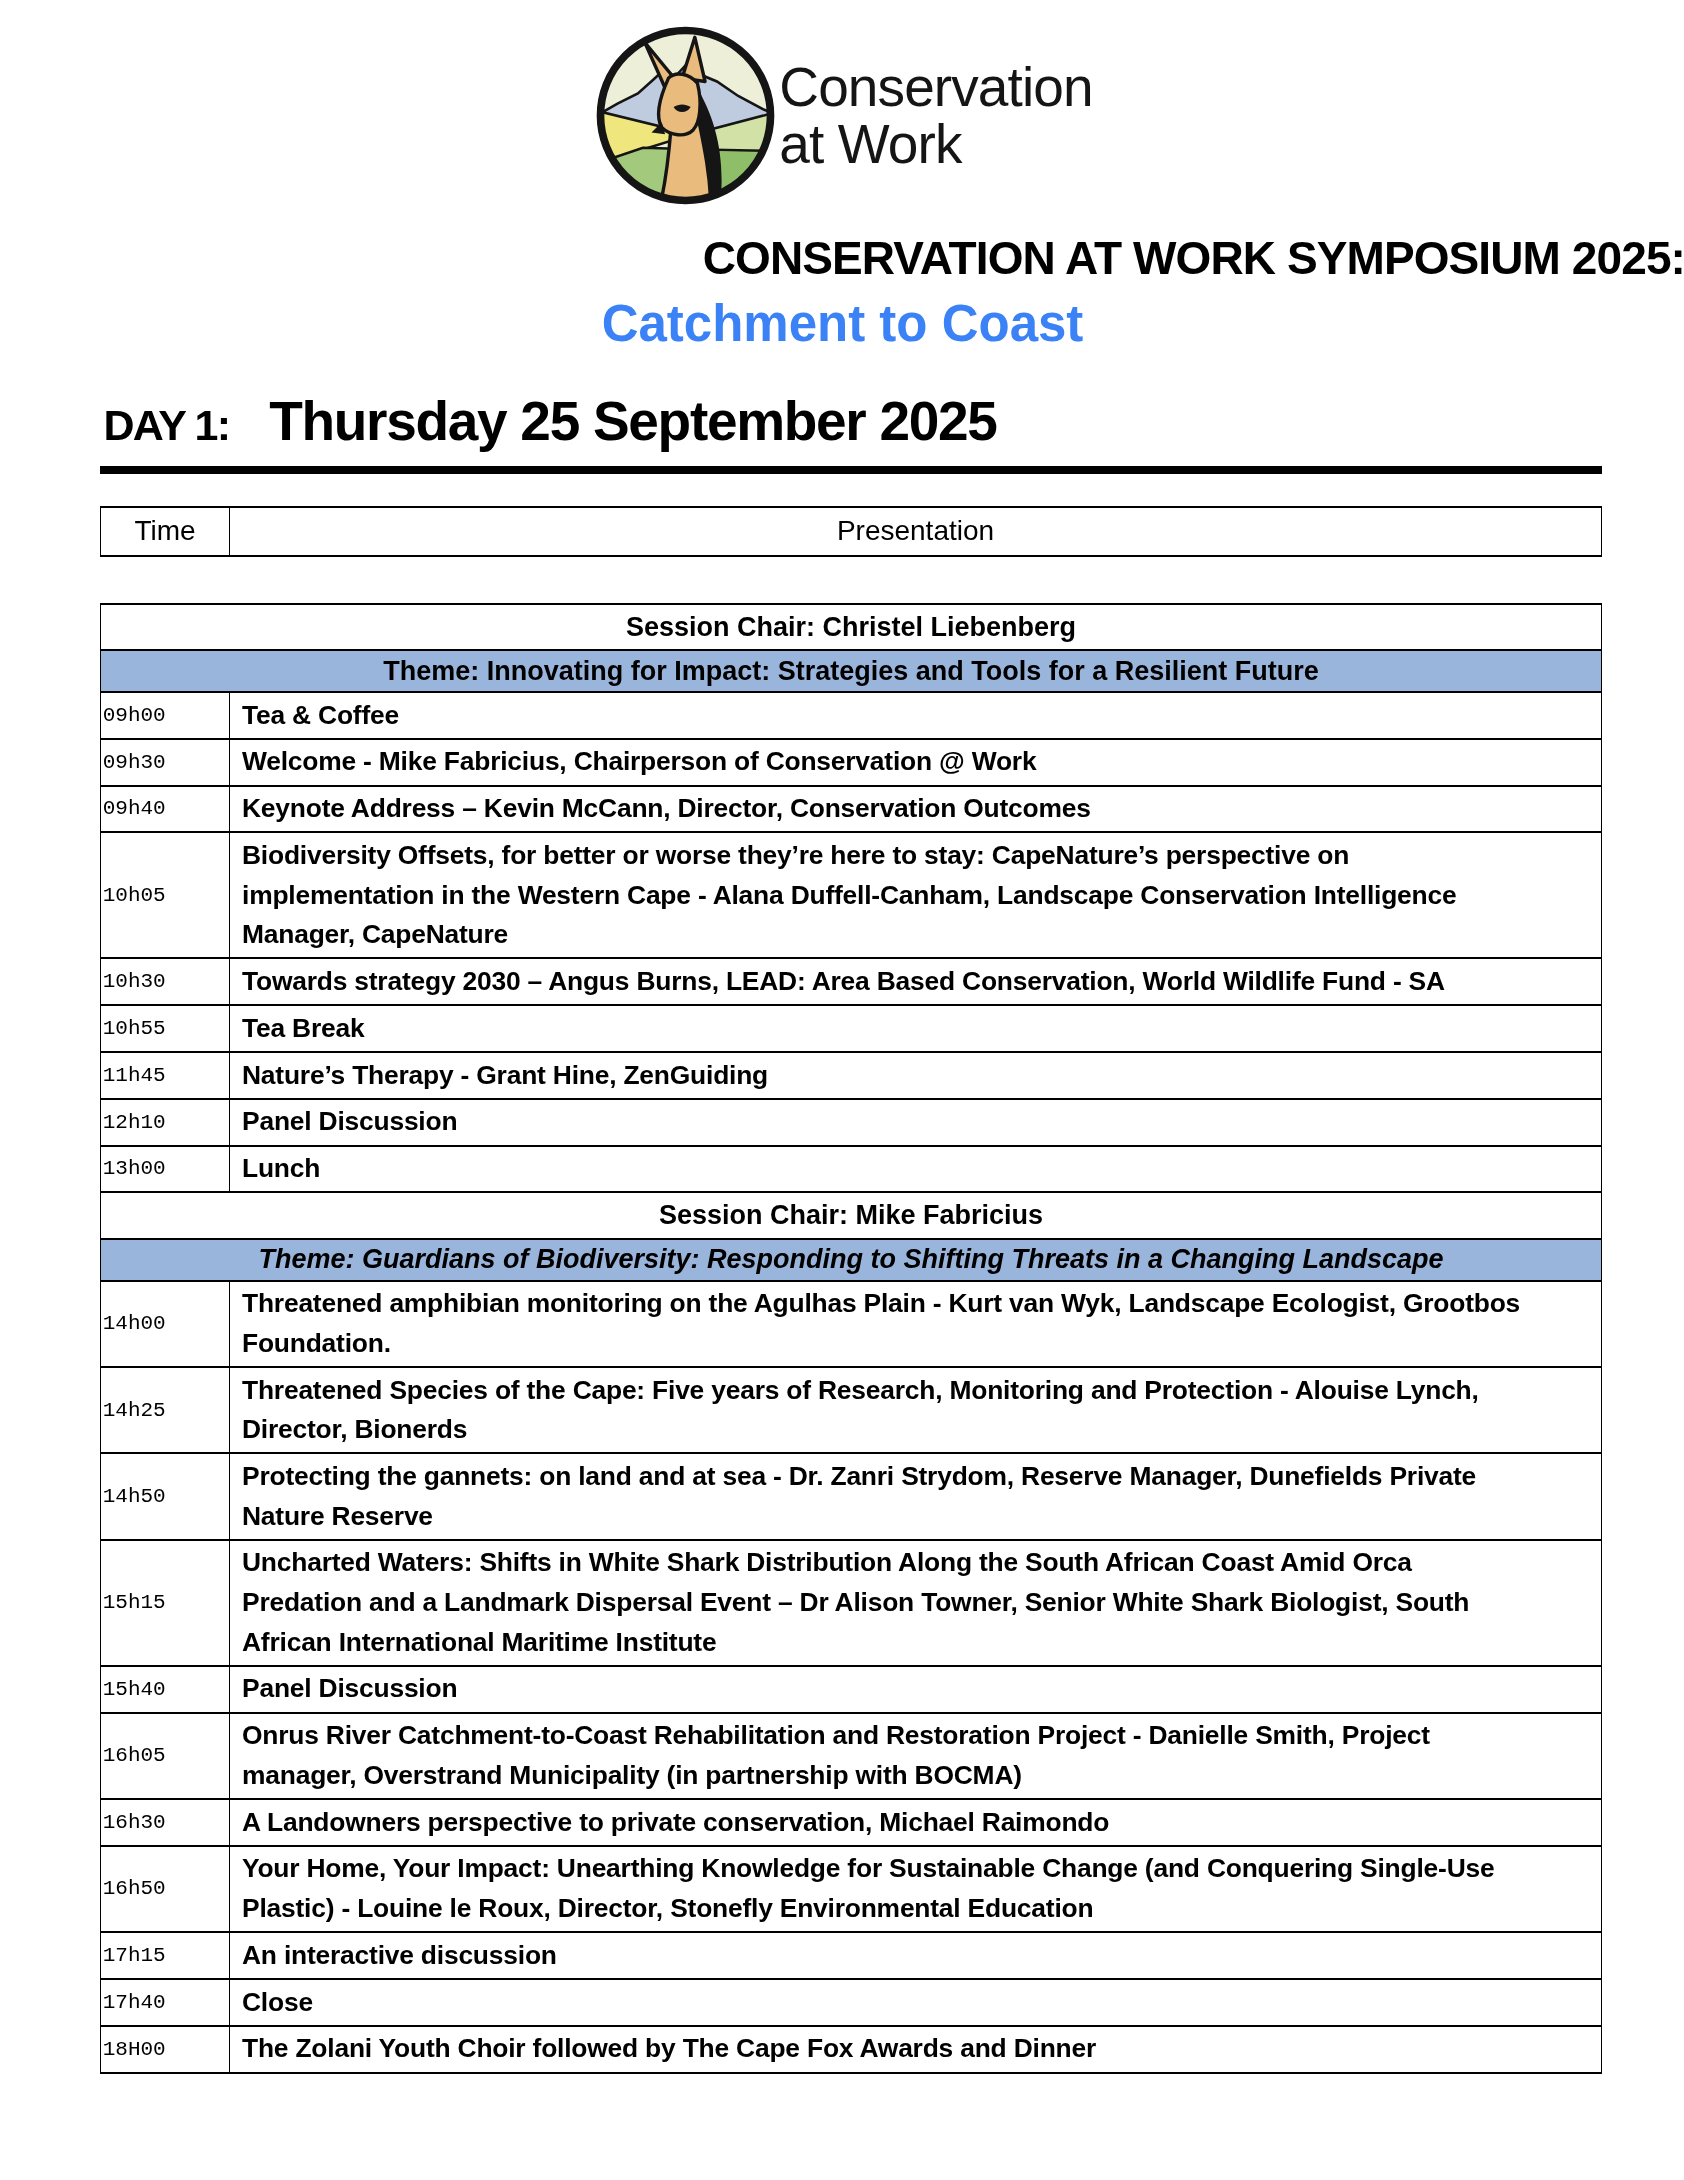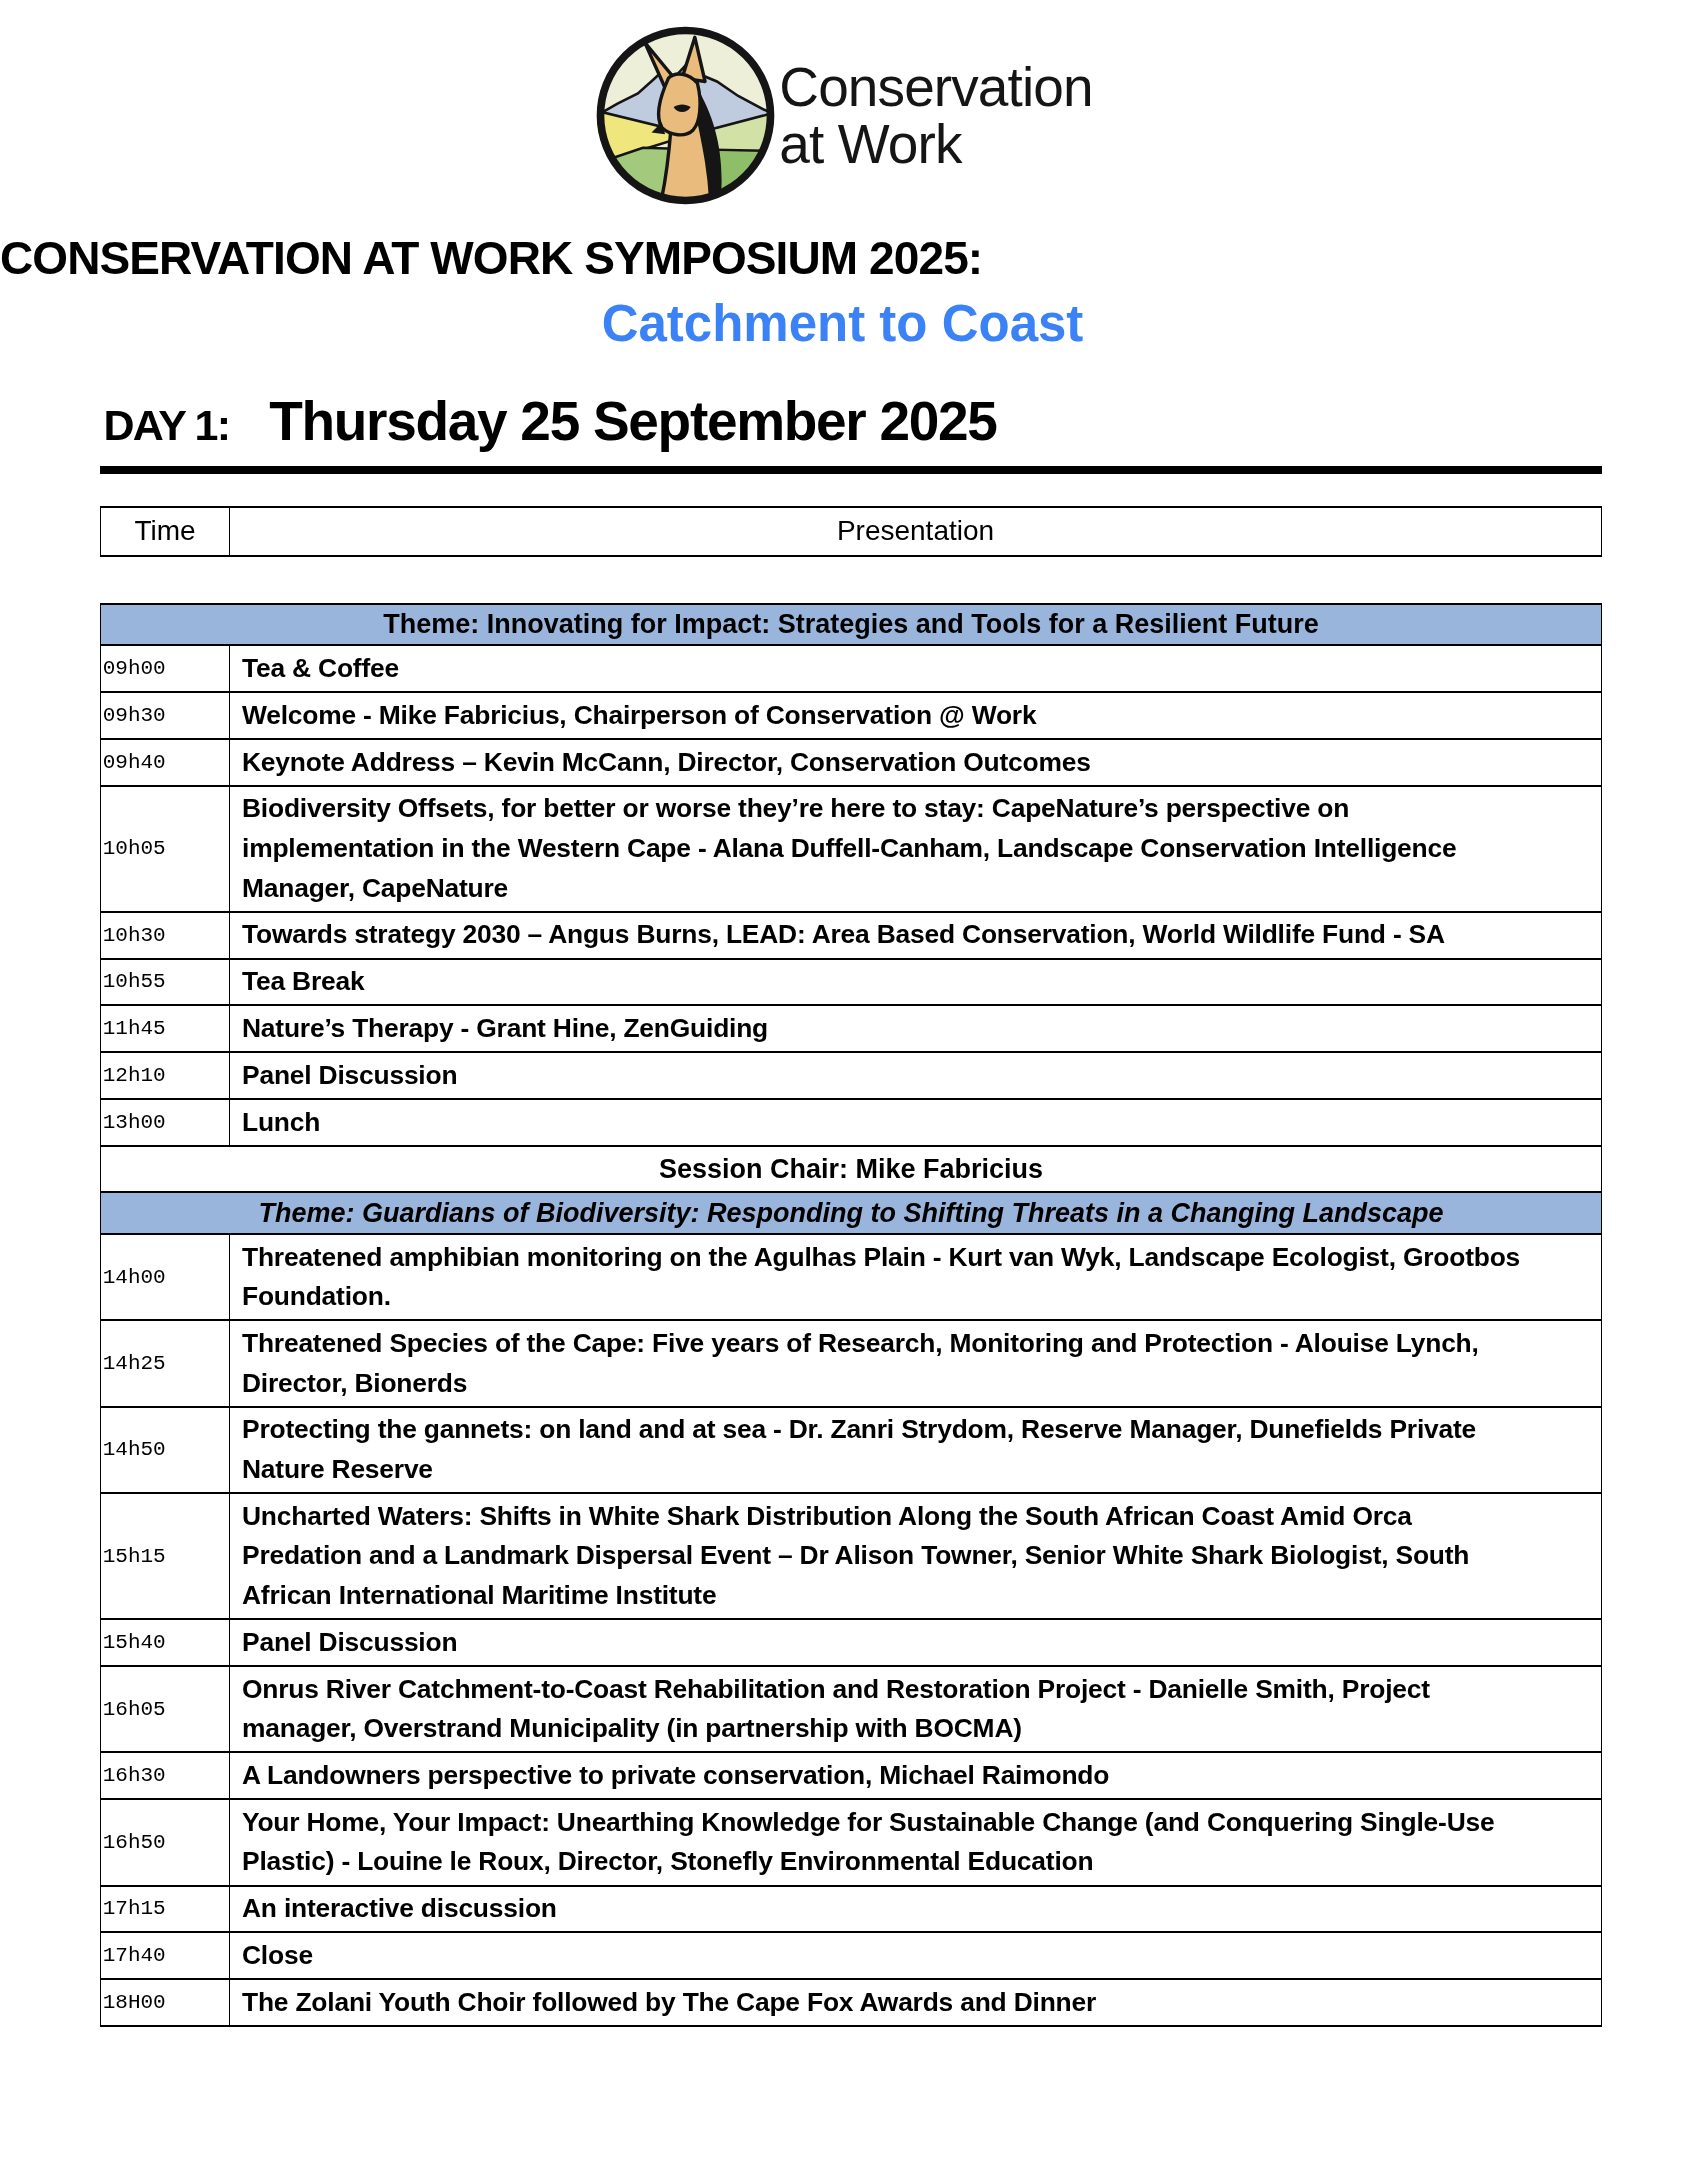--- a/index.html
+++ b/index.html
@@ -7,21 +7,21 @@
   body { font-family:"Liberation Sans", sans-serif; color:#000; }
   .page { position:relative; width:1685px; height:2181px; background:#fff; overflow:hidden; }
   .content { margin-left:100px; width:1502px; }
 
   
   .logo-row { display:flex; justify-content:center; align-items:center; padding-top:22px; }
   .logo-emblem { width:187px; height:187px; flex:0 0 auto; }
   .logo-wordmark { font-size:55px; line-height:1.03; letter-spacing:-0.9px; color:#151515; font-weight:400; }
 
   
-  .page-title { margin-top:22px; text-align:left; font-size:46px; font-weight:bold; letter-spacing:-0.9px; }
+  .page-title { margin-top:22px; text-align:right; font-size:46px; font-weight:bold; letter-spacing:-0.9px;padding-left:44px; }
   .page-subtitle { margin-top:8.5px; text-align:center; font-size:51px; font-weight:bold; color:#3b82f6; }
   .day-heading { margin-top:36px; padding-left:3.4px; white-space:nowrap; }
   .day-label { font-size:43px; font-weight:bold; letter-spacing:-1.7px; }
   .day-date { font-size:55px; font-weight:bold; letter-spacing:-1.3px; margin-left:36px; }
   .rule { margin-top:13.6px; height:7.7px; background:#000; }
 
   
   table { width:100%; border-collapse:collapse; table-layout:fixed; }
   td { border:2.6px solid #000; border-left-width:1.7px; border-right-width:1.7px; vertical-align:middle; }
   .header-table { margin-top:32px; }
@@ -104,20 +104,23 @@
     </tbody>
       </table>
 
     <table class="schedule-table">
       <colgroup>
           <col class="time-col">
           <col>
         </colgroup>
       <tbody id="schedule-body">
           <tr>
+            <td colspan="2" class="chair">Session Chair: Christel Liebenberg</td>
+          </tr>
+          <tr>
             <td colspan="2" class="theme">Theme: Innovating for Impact: Strategies and Tools for a Resilient Future</td>
           </tr>
           <tr>
             <td class="time">09h00</td>
             <td class="pres">Tea &amp; Coffee</td>
           </tr>
           <tr>
             <td class="time">09h30</td>
             <td class="pres">Welcome - Mike Fabricius, Chairperson of Conservation @ Work</td>
           </tr>

